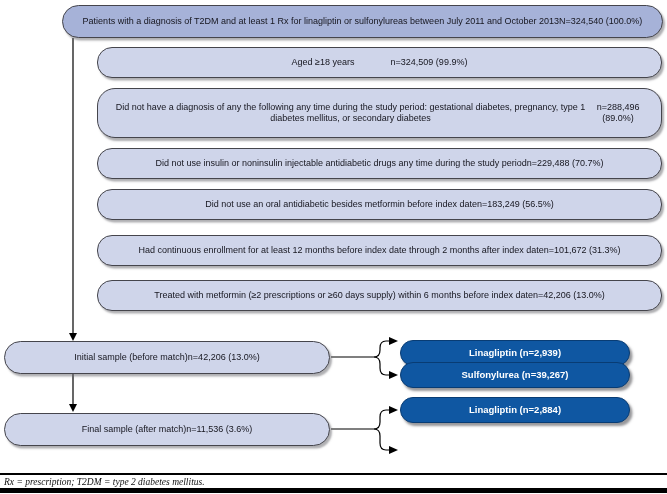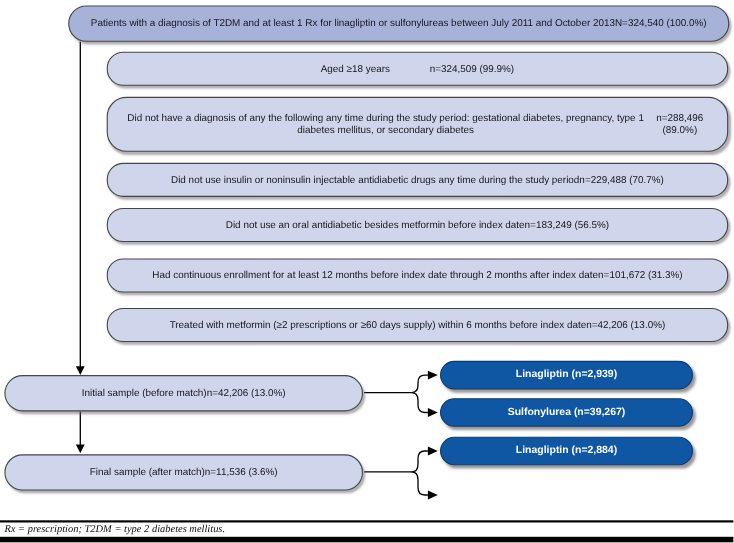--- a/index.html
+++ b/index.html
@@ -16,21 +16,21 @@
   .c2{top:148px;height:31px;align-items:center;}
   .c3{top:189px;height:31px;}
   .c4{top:235px;height:31px;}
   .c5{top:280px;height:31px;}
   .sample{left:4px;width:326px;height:33px;background:#cfd5ea;border-radius:17px;}
   .initial{top:341px;}
   .final{top:413px;}
   .arm{left:400px;width:230px;height:26px;background:#0f57a2;border:1px solid #083c74;
        border-radius:13px;color:#ffffff;font-weight:bold;font-size:9.5px;
        box-shadow:2.5px 3px 2.5px rgba(95,95,100,0.65);}
-  .arm1{top:328px;} .arm2{top:362px;} .arm3{top:397px;} .arm4{top:437px;}
+  .arm1{top:340px;} .arm2{top:362px;} .arm3{top:397px;} .arm4{top:437px;}
   svg.connectors{position:absolute;left:0;top:0;pointer-events:none;}
   .rule-thin{position:absolute;left:0;top:473px;width:667px;height:2px;background:#000;}
   .rule-thick{position:absolute;left:0;top:488px;width:667px;height:5px;background:#000;}
   .footnote{position:absolute;left:4px;top:477px;width:650px;
             font-family:"Liberation Serif", serif;font-style:italic;font-size:9.5px;color:#111;}
 </style>
 </head>
 <body>
 
 <div id="figure">

